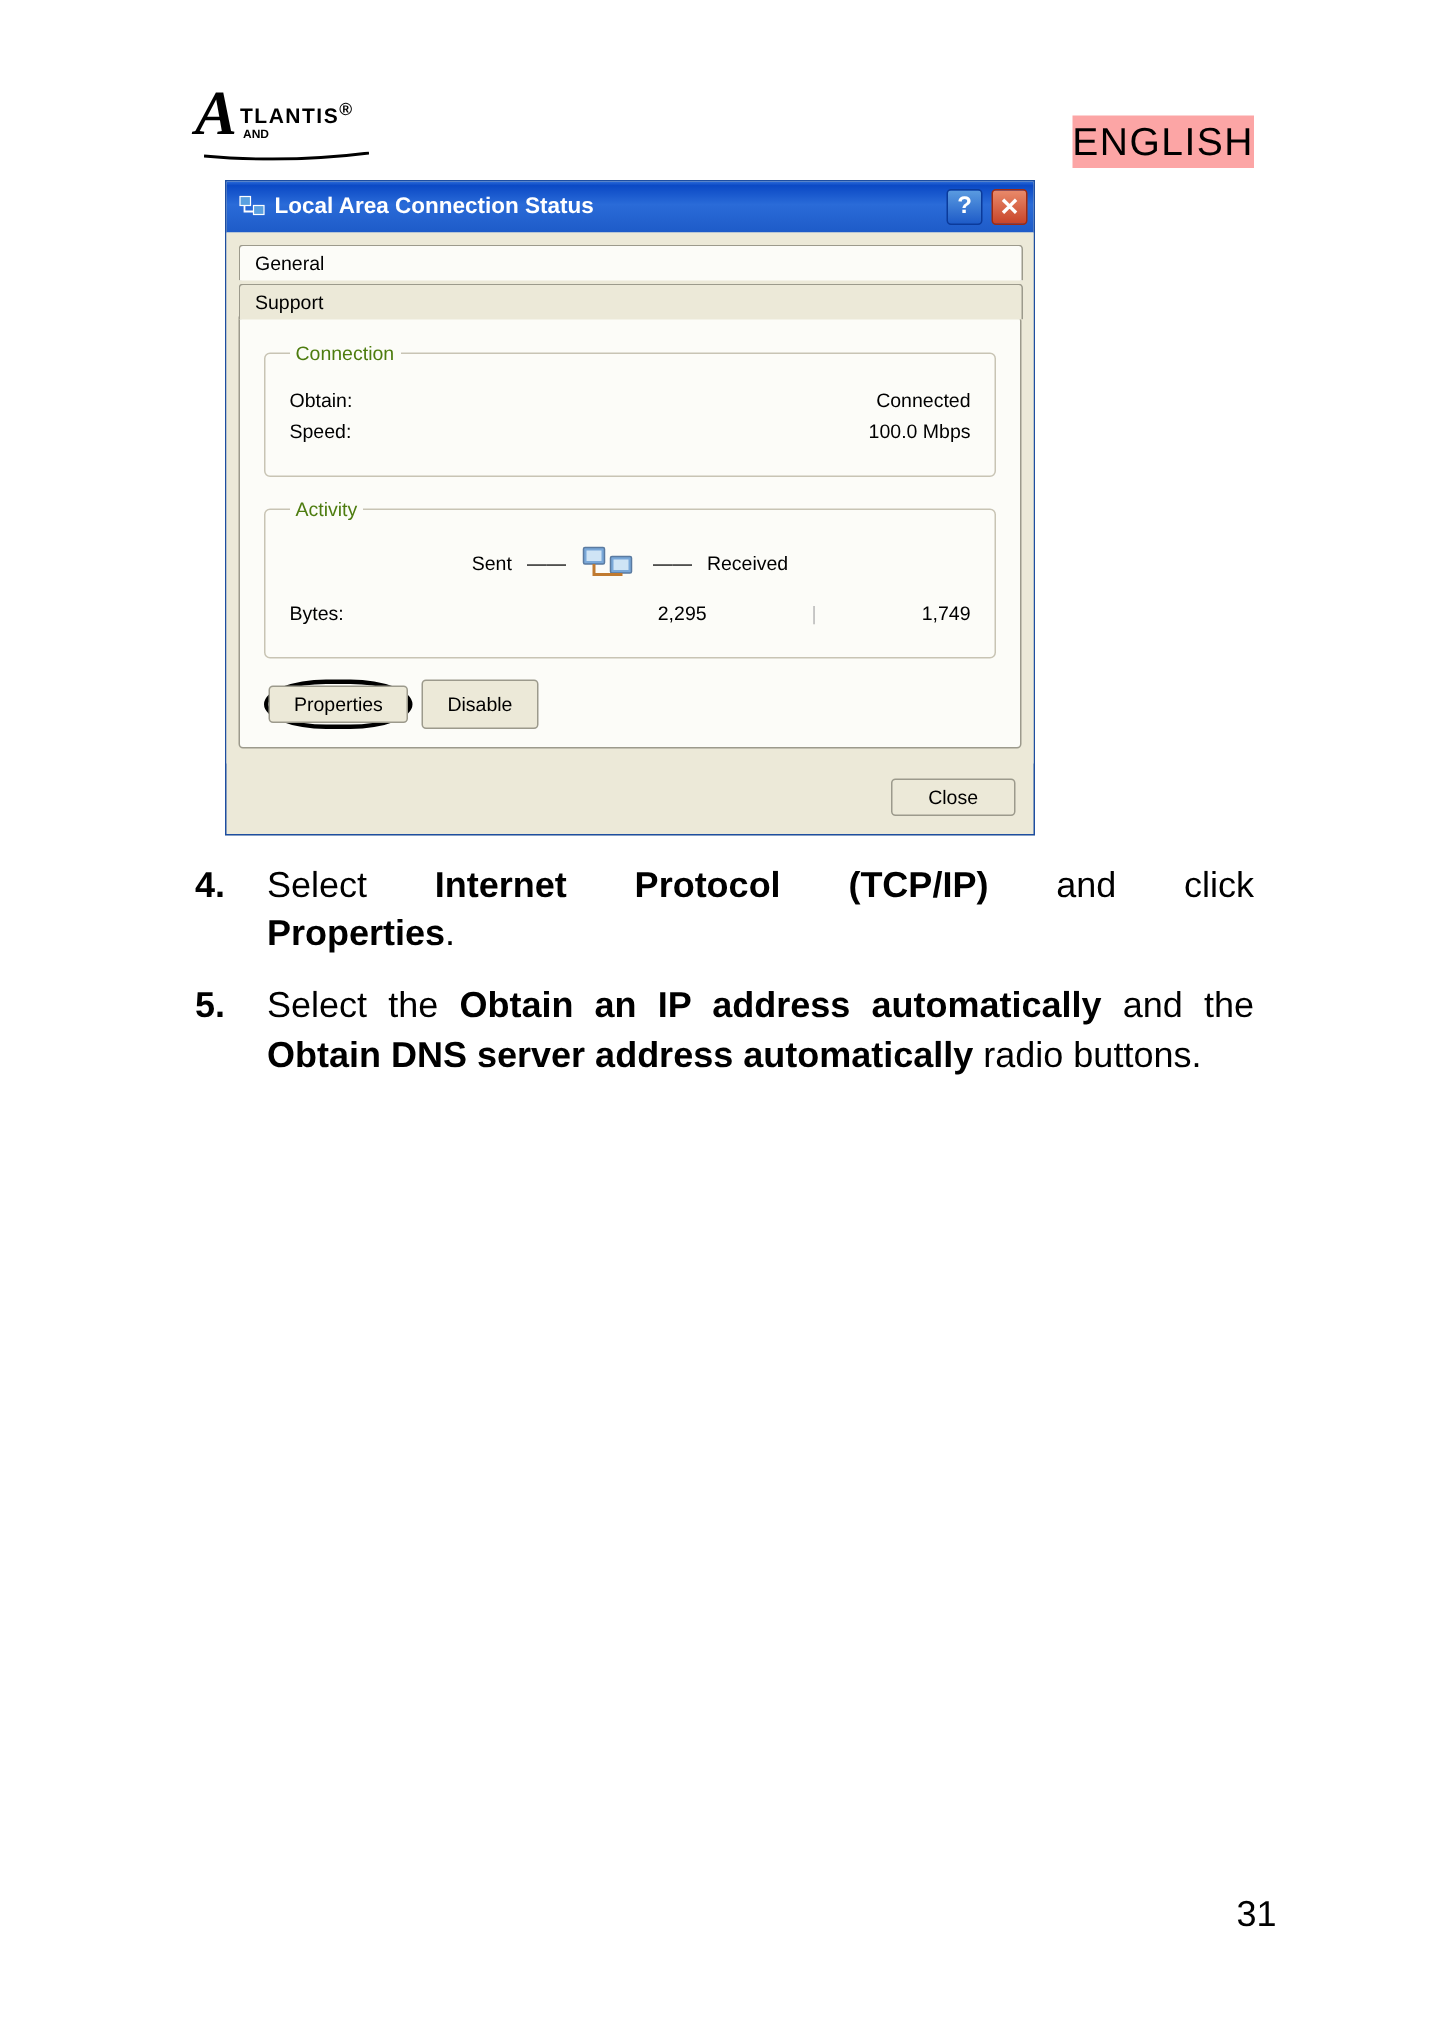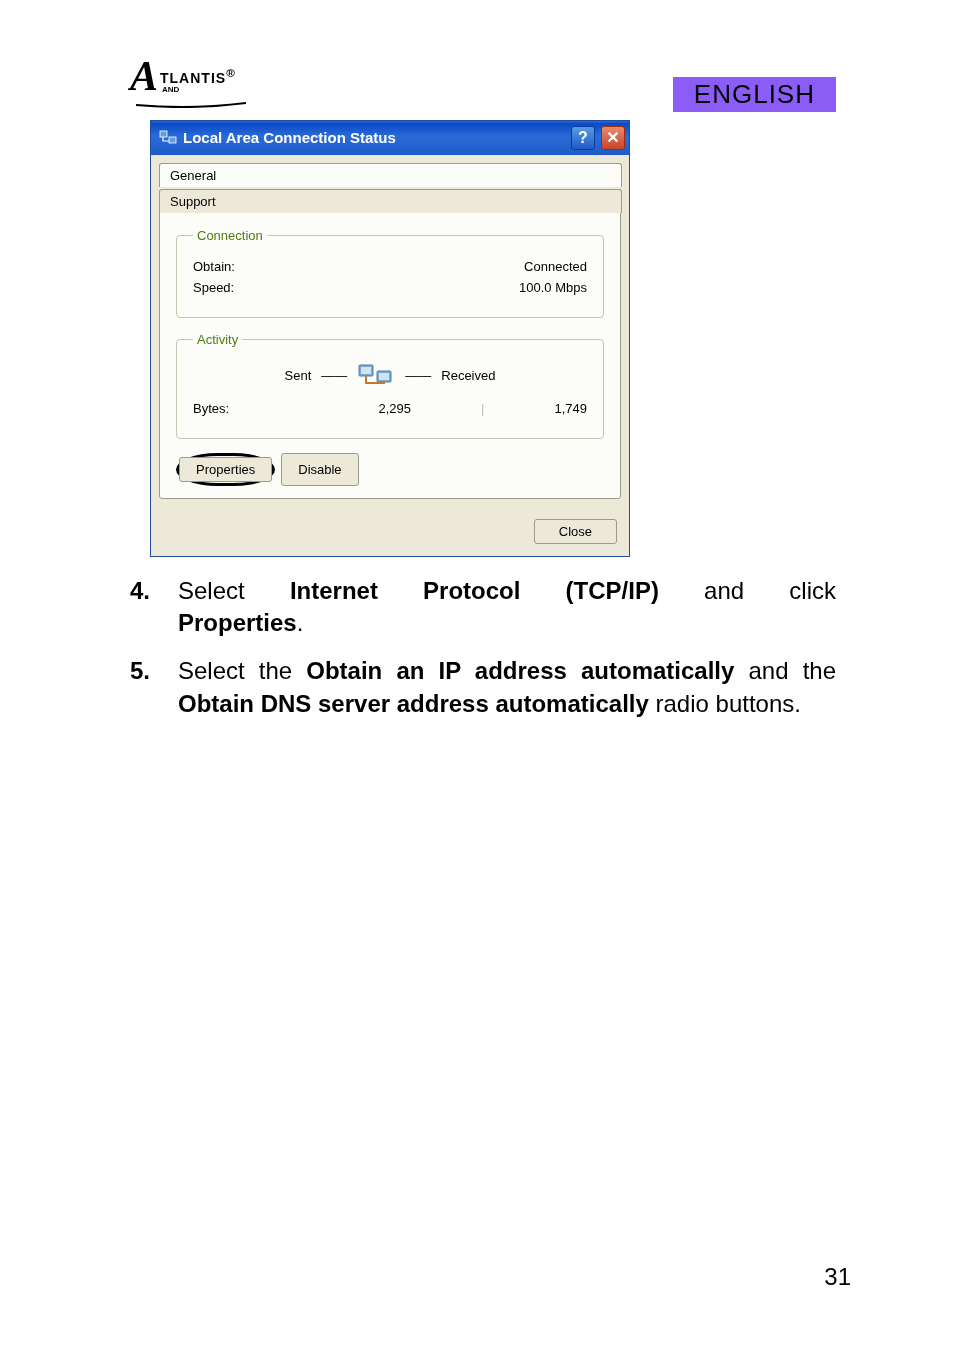--- a/index.html
+++ b/index.html
@@ -9,25 +9,25 @@
     width: 954px;
     height: 1351px;
     position: relative;
     padding: 60px 118px 60px 130px;
   }
   .header-row { display: flex; justify-content: space-between; align-items: flex-end; margin-bottom: 8px; }
   .logo { display: flex; align-items: flex-end; gap: 2px; }
   .logo-a { font-size: 42px; font-weight: bold; font-style: italic; font-family: 'Times New Roman', serif; line-height: 0.8; }
   .logo-text { font-size: 14px; font-weight: bold; letter-spacing: 1px; }
   .logo-sub { font-size: 8px; font-weight: bold; display:block; margin-top:-2px; margin-left:2px;}
-  .lang-badge { background:#8b5cf6; padding:2px 21px; font-size:26px; font-family: Arial, sans-serif; letter-spacing:1px; }
+  .lang-badge { background:#fca5a5; padding:2px 0; font-size:26px; font-family: Arial, sans-serif; letter-spacing:1px; }
   .logo-underline { width:110px; height:6px; margin-top:-4px; margin-left:6px; }
 
   .dialog {
-    width: 480px;
+    width: 540px;
     border: 1px solid #1e4ea0;
     background: #ece9d8;
     font-family: Tahoma, sans-serif;
     font-size: 13px;
     color: #000;
     margin-left: 20px;
     margin-top: 4px;
   }
   .titlebar {
     height: 34px;

